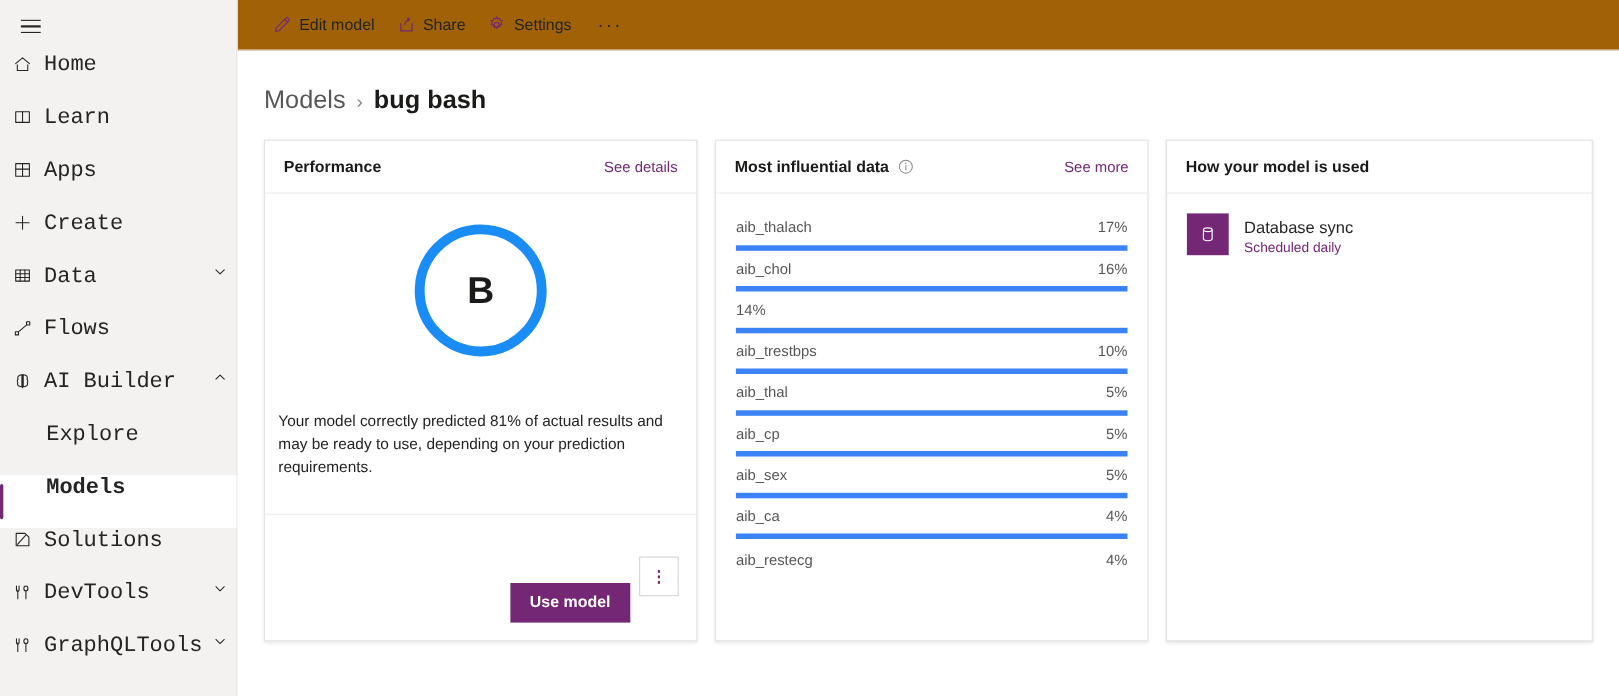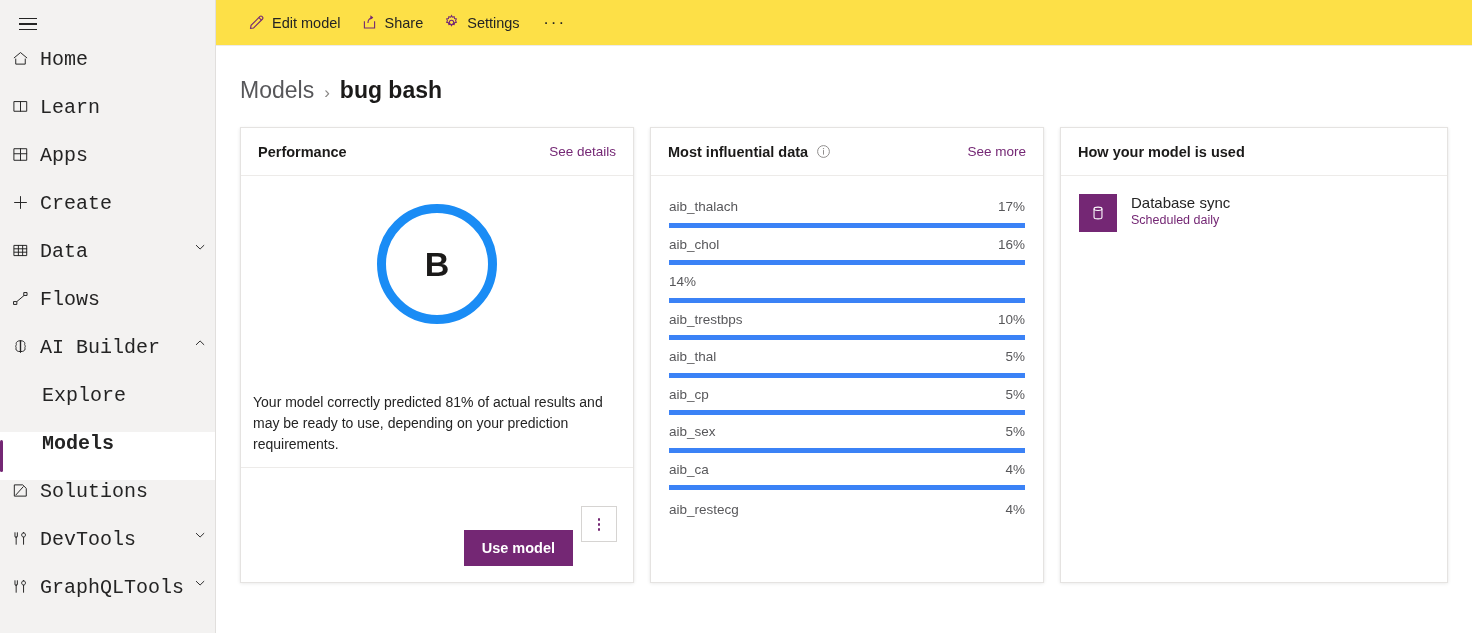--- a/index.html
+++ b/index.html
@@ -73,21 +73,21 @@
   
   .main {
     flex: 1 1 auto;
     height: 633px;
     background: #ffffff;
     position: relative;
     overflow: hidden;
   }
   .toolbar {
     height: 46px;
-    background: #fde047;
+    background: #a16207;
     display: flex;
     align-items: center;
     padding-left: 24px;
     border-bottom: 1px solid #edebe9;
     gap: 4px;
   }
   .tb-btn {
     display: flex; align-items: center; gap: 7px;
     height: 32px; padding: 0 8px;
     font-size: 14.5px; color: #242424;
@@ -165,21 +165,21 @@
     width: 120px; height: 120px; border-radius: 50%;
     border: 9px solid #1a8cf5;
     display: flex; align-items: center; justify-content: center;
     background: #fff;
   }
   .grade-letter {
     font-size: 34px; font-weight: bold; color: #1b1a19;
     line-height: 1;
   }
   .perf-desc {
-    margin-top: 68px;
+    margin-top: 48px;
     font-size: 14px;
     color: #242424;
     line-height: 1.5;
     padding: 0 12px 0 12px;
   }
   .perf-footer {
     margin-top: auto;
     border-top: 1px solid #edebe9;
     padding: 14px 16px 16px 16px;
     display: flex; justify-content: flex-end; align-items: center; gap: 8px;
@@ -215,21 +215,21 @@
     border-bottom: 5px solid #3b82f6;
     font-size: 13.5px;
     color: #57575a;
   }
   .infl-row:last-child { border-bottom: none; }
   .infl-name { flex: 1 1 auto; }
   .infl-val { color: #57575a; }
 
   
   .usage-body { padding: 18px 18px 0 18px; }
-  .usage-item { display: flex; align-items: flex-start; gap: 14px; cursor: pointer; }
+  .usage-item { display: flex; align-items: flex-end; gap: 14px; cursor: pointer; }
   .usage-tile {
     width: 38px; height: 38px; flex: 0 0 38px;
     background: #742774;
     display: flex; align-items: center; justify-content: center;
   }
   .usage-text { display: flex; flex-direction: column; gap: 2px; }
   .usage-title { font-size: 15px; color: #242424; }
   .usage-sub { font-size: 12.5px; color: #742774; }
 </style>
 </head>

